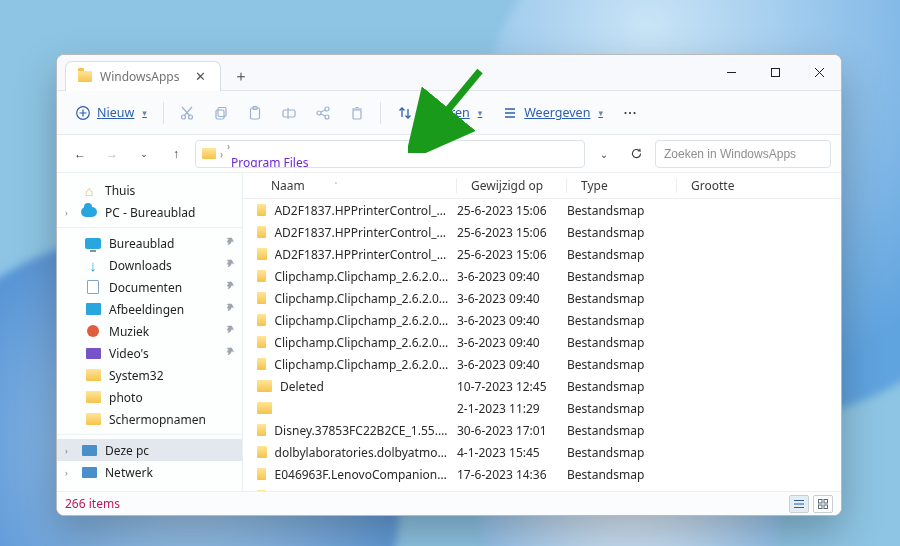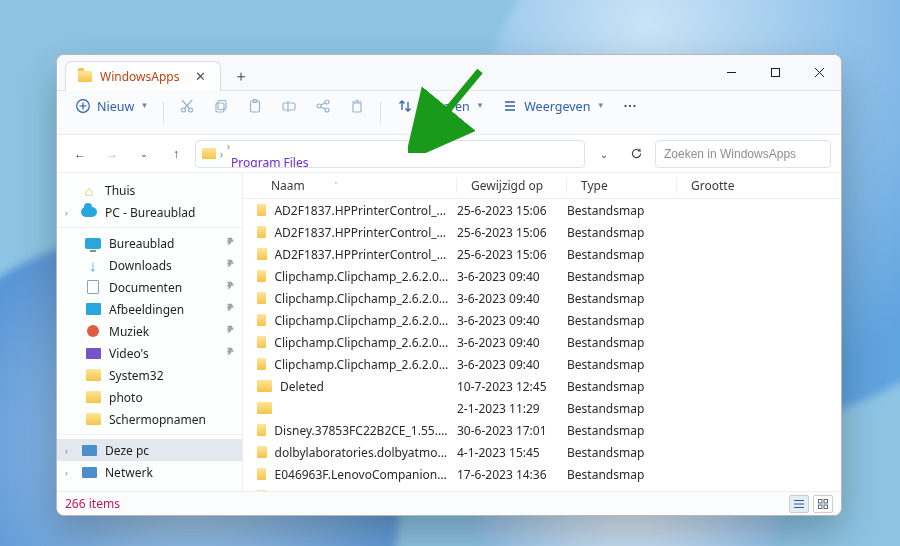--- a/index.html
+++ b/index.html
@@ -53,40 +53,41 @@
   .tab .folder-ico {
     width: 14px; height: 11px;
     background: linear-gradient(#ffe599,#f6c34a);
     border-radius: 1px;
     position: relative;
   }
   .tab .folder-ico::before {
     content:""; position:absolute; left:0; top:-3px; width:6px; height:3px;
     background:#f6c34a; border-radius:1px 1px 0 0;
   }
-  .tab-title { flex:1; font-size:12px; color:#c2410c; }
+  .tab-title { flex:1; font-size:12px; color:#737373; }
   .tab-close { font-size:13px; color:#555; cursor:pointer; padding:0 2px; }
   .new-tab { width:28px; height:28px; margin:6px 0 0 6px; display:flex; align-items:center; justify-content:center; font-size:15px; color:#444; cursor:pointer; border-radius:4px;}
   .sys-btns { margin-left:auto; display:flex; }
   .sys-btn { width:44px; height:36px; display:flex; align-items:center; justify-content:center; color:#1f1f1f; }
   .sys-btn svg { width:11px; height:11px; }
 
   
   .toolbar {
     height: 44px;
     display:flex; align-items:center; gap: 4px;
     padding: 0 10px;
     background:#fafbfd;
     border-bottom:1px solid #e6eaee;
   }
   .tbtn {
-    display:flex; align-items:flex-start; gap:6px;
+    display:flex; align-items:center; gap:6px;
     height:30px; padding:0 8px;
     color:#2b5fae; border-radius:4px;
     font-size:12.5px;
+    text-decoration:underline;
   }
   .tbtn.icon-only{ padding:0; width:30px; justify-content:center;}
   .tbtn.disabled { color:#9ab2d0; }
   .divider { width:1px; height:22px; background:#dfe4ea; margin:0 4px; }
   .chev { font-size:9px; color:#6b86ad; margin-left:2px; }
   .toolbar svg { width:16px; height:16px; }
 
   
   .navbar {
     height: 38px;

